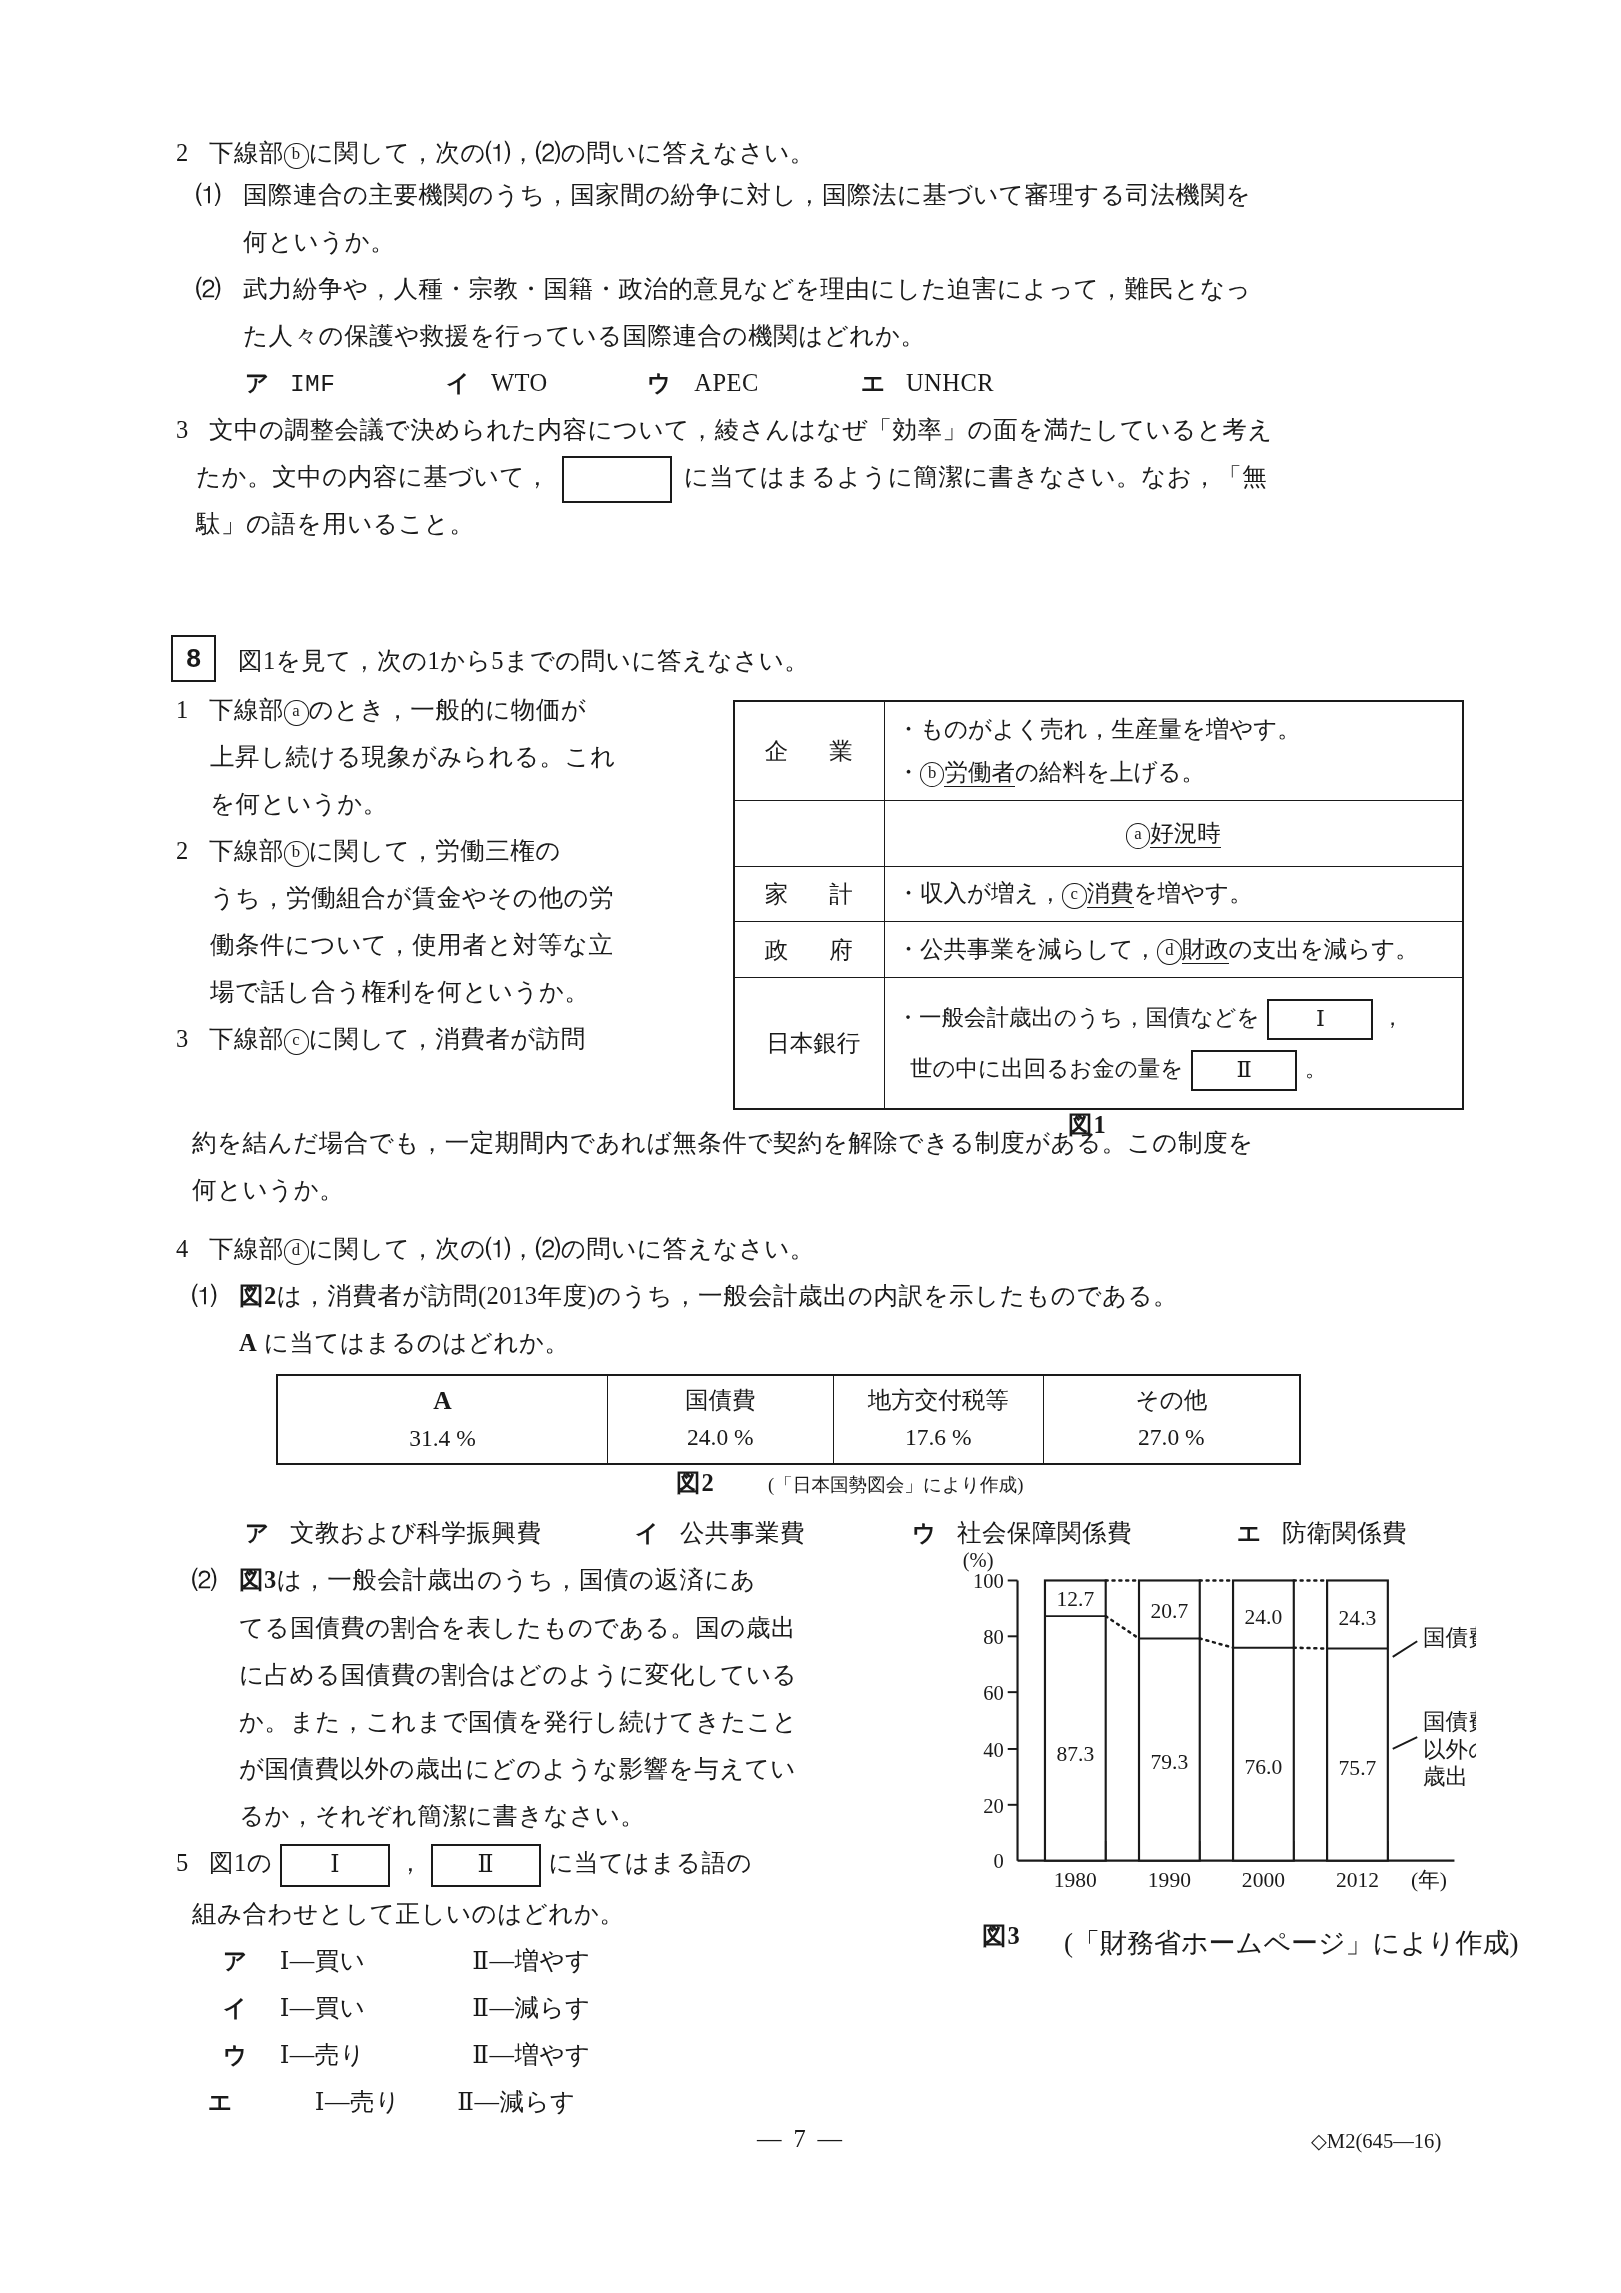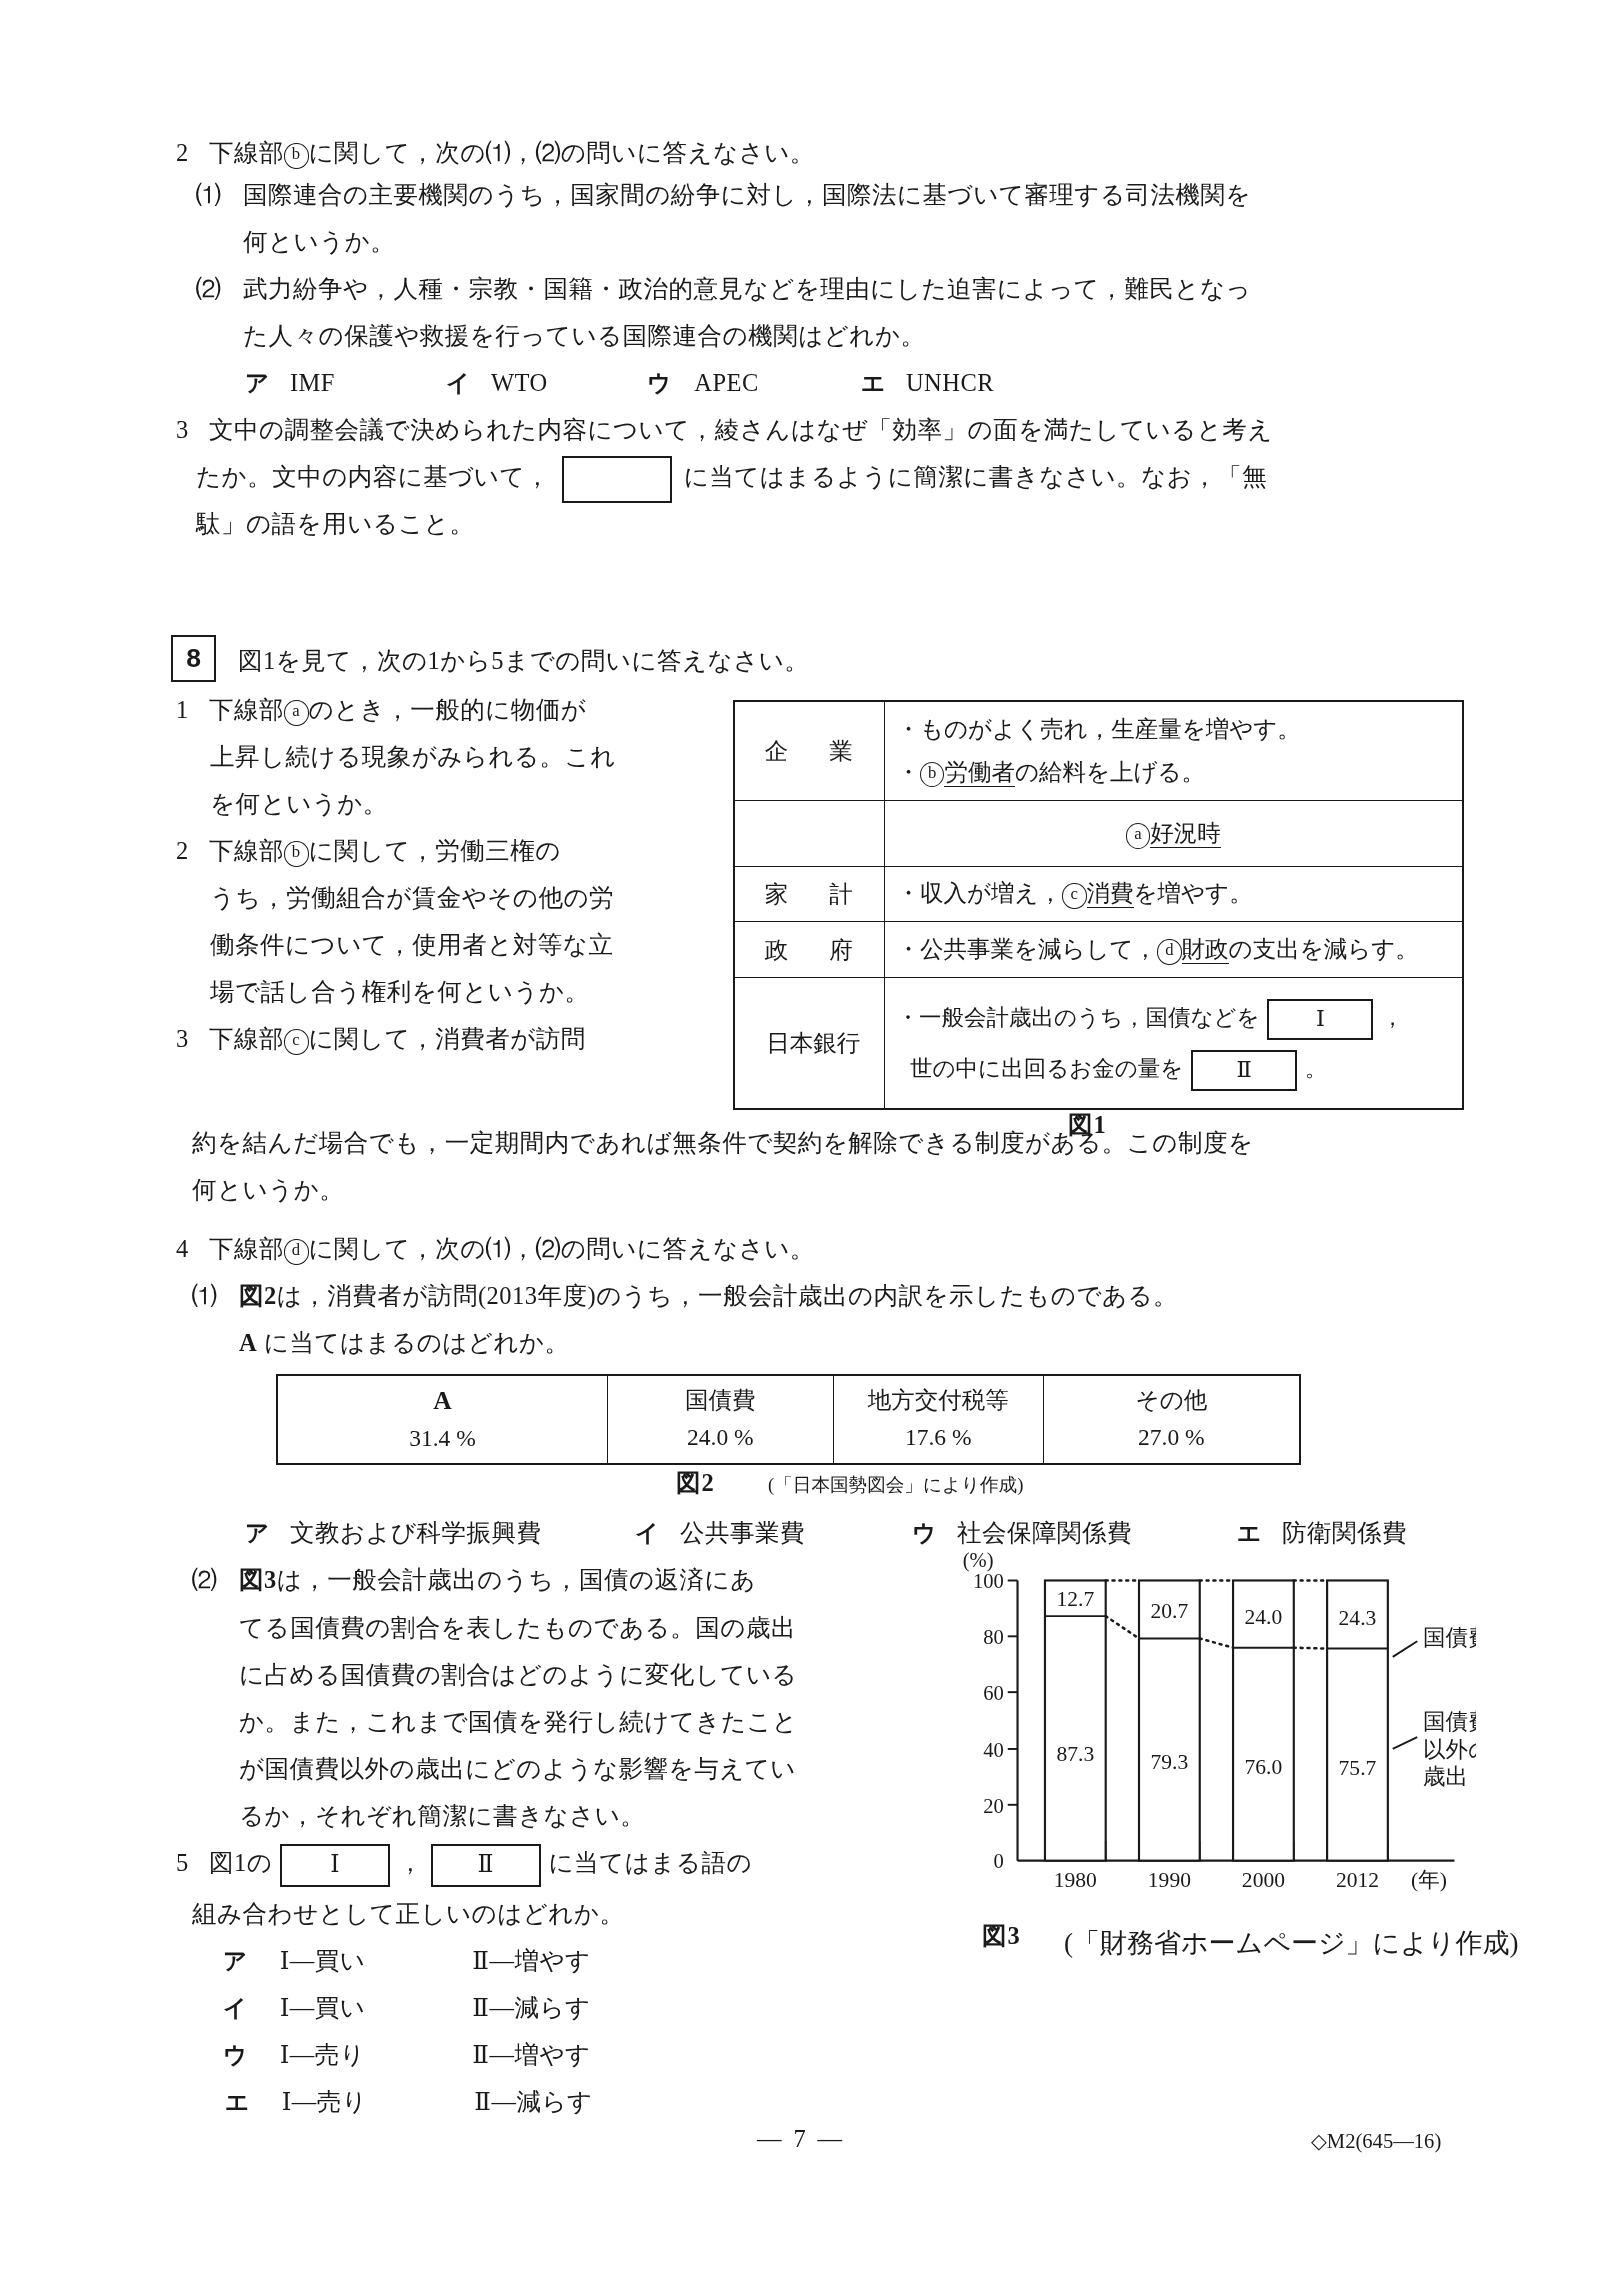--- a/index.html
+++ b/index.html
@@ -74,21 +74,21 @@
   </div>
   <div class="blk" style="left:243px;top:218px;">何というか。</div>
 
   <div class="blk" style="left:196px;top:265px;">
     <span class="paren">⑵</span><span>武力紛争や，人種・宗教・国籍・政治的意見などを理由にした迫害によって，難民となっ</span>
   </div>
   <div class="blk" style="left:243px;top:312px;">た人々の保護や救援を行っている国際連合の機関はどれか。</div>
 
   <div class="blk" style="left:245px;top:359px;">
     <span class="kata">ア</span>
-    <span style="margin-left:13.7px;">IMF</span>
+    <span style="margin-left:13.7px;font-family:Liberation Mono, monospace;">IMF</span>
   </div>
   <div class="blk" style="left:446px;top:359px;">
     <span class="kata">イ</span>
     <span style="margin-left:13.7px;">WTO</span>
   </div>
   <div class="blk" style="left:647px;top:359px;">
     <span class="kata">ウ</span>
     <span style="margin-left:16px;">APEC</span>
   </div>
   <div class="blk" style="left:861px;top:359px;">
@@ -202,21 +202,21 @@
   <div class="blk" style="left:223px;top:1984px;">
     <span class="kata">イ</span>
     <span style="display:inline-block;width:186px;margin-left:25.5px;">Ⅰ—買い</span>
     <span>Ⅱ—減らす</span>
   </div>
   <div class="blk" style="left:223px;top:2031px;">
     <span class="kata">ウ</span>
     <span style="display:inline-block;width:186px;margin-left:25.5px;">Ⅰ—売り</span>
     <span>Ⅱ—増やす</span>
   </div>
-  <div class="blk" style="left:225px;top:2078px;">
+  <div class="blk" style="left:208px;top:2078px;text-align:center;">
     <span class="kata">エ</span>
     <span style="display:inline-block;width:186px;margin-left:25.5px;">Ⅰ—売り</span>
     <span>Ⅱ—減らす</span>
   </div>
 
   <table class="fig1" style="left:733px;top:700px;width:731px;">
     <tbody>
         <tr>
       <td class="rowhdr" style="border-left:none;">企　業</td>
       <td style="border-right:none;">

